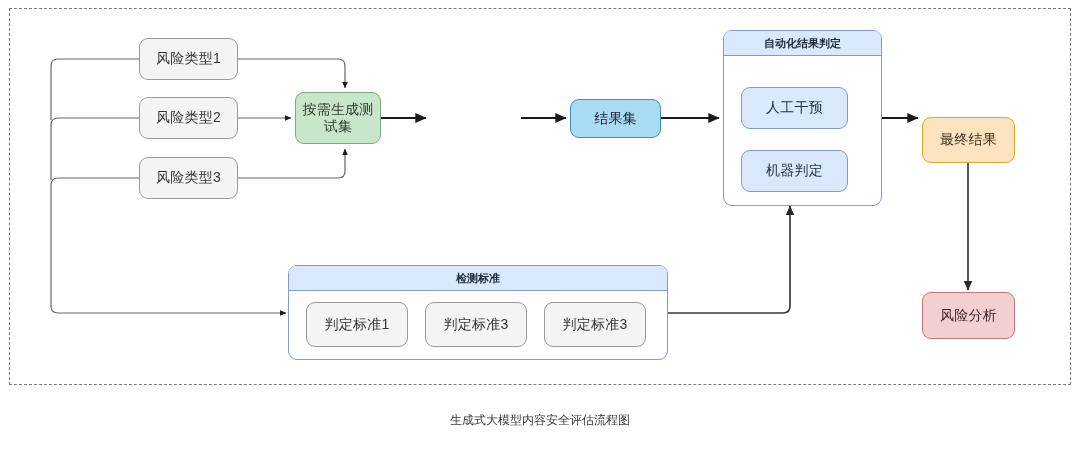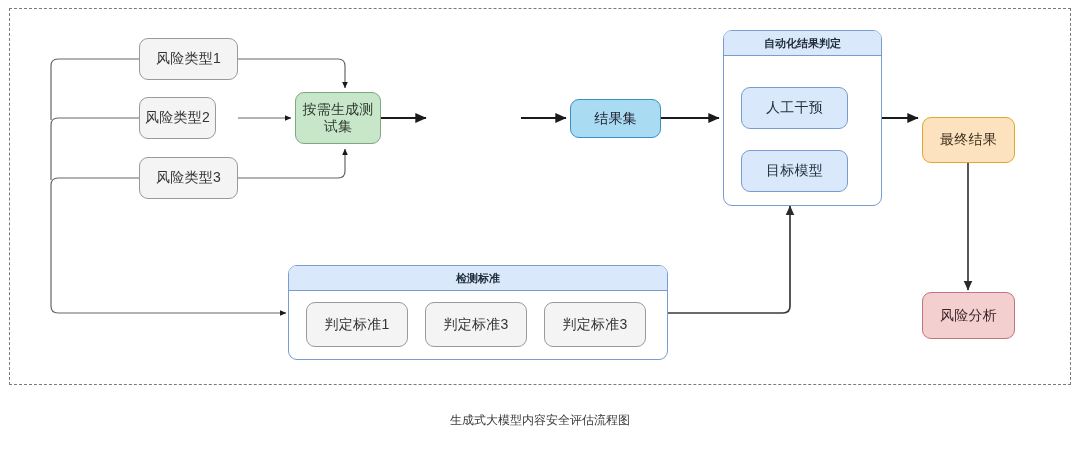--- a/index.html
+++ b/index.html
@@ -227,21 +227,21 @@
 
     <path class="wire-mid" marker-end="url(#arrow-mid)" d="M 663 313 L 783 313 Q 790 313 790 306 L 790 206"></path>
 
     <path class="wire-mid" marker-end="url(#arrow-mid)" d="M 968 145 L 968 290"></path>
   </svg>
 
   <div class="node gray-node" style="left:139px; top:38px; width:99px; height:42px;">
     <span>风险类型1</span>
   </div>
 
-  <div class="node gray-node" style="left:139px; top:97px; width:77px; height:42px;align-items:center;">
+  <div class="node gray-node" style="left:139px; top:97px; width:99px; height:42px;align-items:center;">
     <span>风险类型2</span>
   </div>
 
   <div class="node gray-node" style="left:139px; top:157px; width:99px; height:42px;">
     <span>风险类型3</span>
   </div>
 
   <div class="node green-node" style="left:295px; top:92px; width:86px; height:52px;">
     <span>按需生成测试集</span>
   </div>
@@ -250,21 +250,21 @@
   <div class="node blue-node" style="left:570px; top:99px; width:91px; height:39px;">
     <span>结果集</span>
   </div>
 
   <div class="panel" style="left:723px; top:30px; width:159px; height:176px;">
     <div class="panel-title">自动化结果判定</div>
     <div class="node lblue-node" style="left:17px; top:44px; width:107px; height:42px;">
       <span>人工干预</span>
     </div>
     <div class="node lblue-node" style="left:17px; top:107px; width:107px; height:42px;">
-      <span>目标模型</span>
+      <span>机器判定</span>
     </div>
   </div>
 
   <div class="node orange-node" style="left:922px; top:99px; width:93px; height:46px;margin-top:18px;">
     <span>最终结果</span>
   </div>
 
   <div class="node red-node" style="left:922px; top:292px; width:93px; height:47px;">
     <span>风险分析</span>
   </div>

